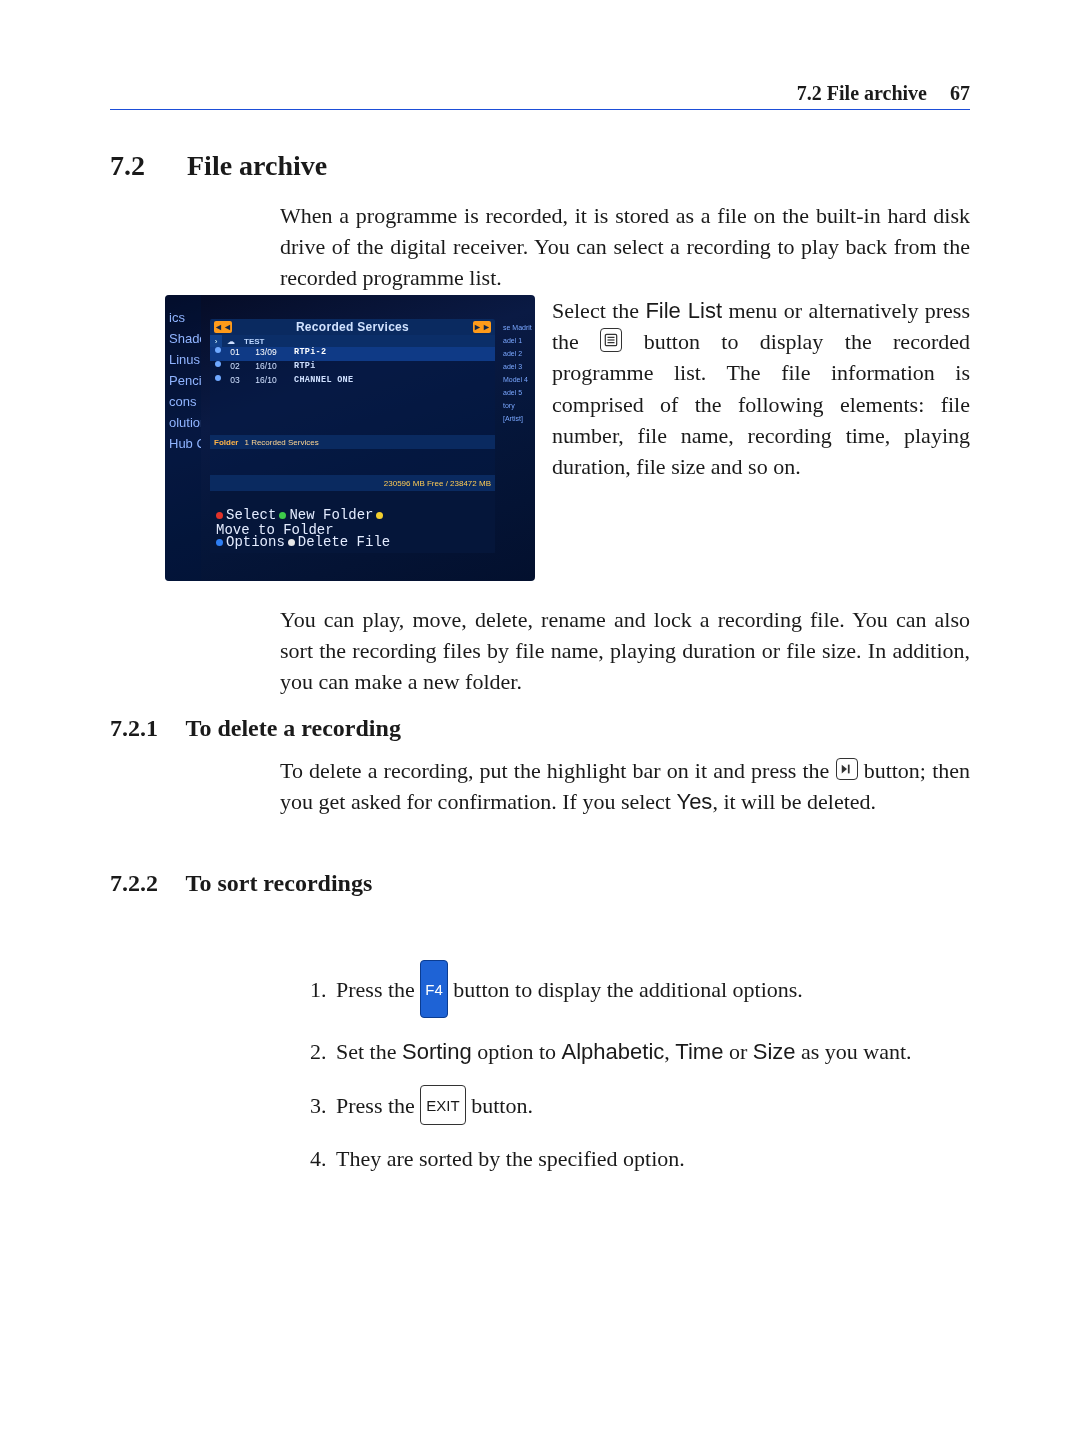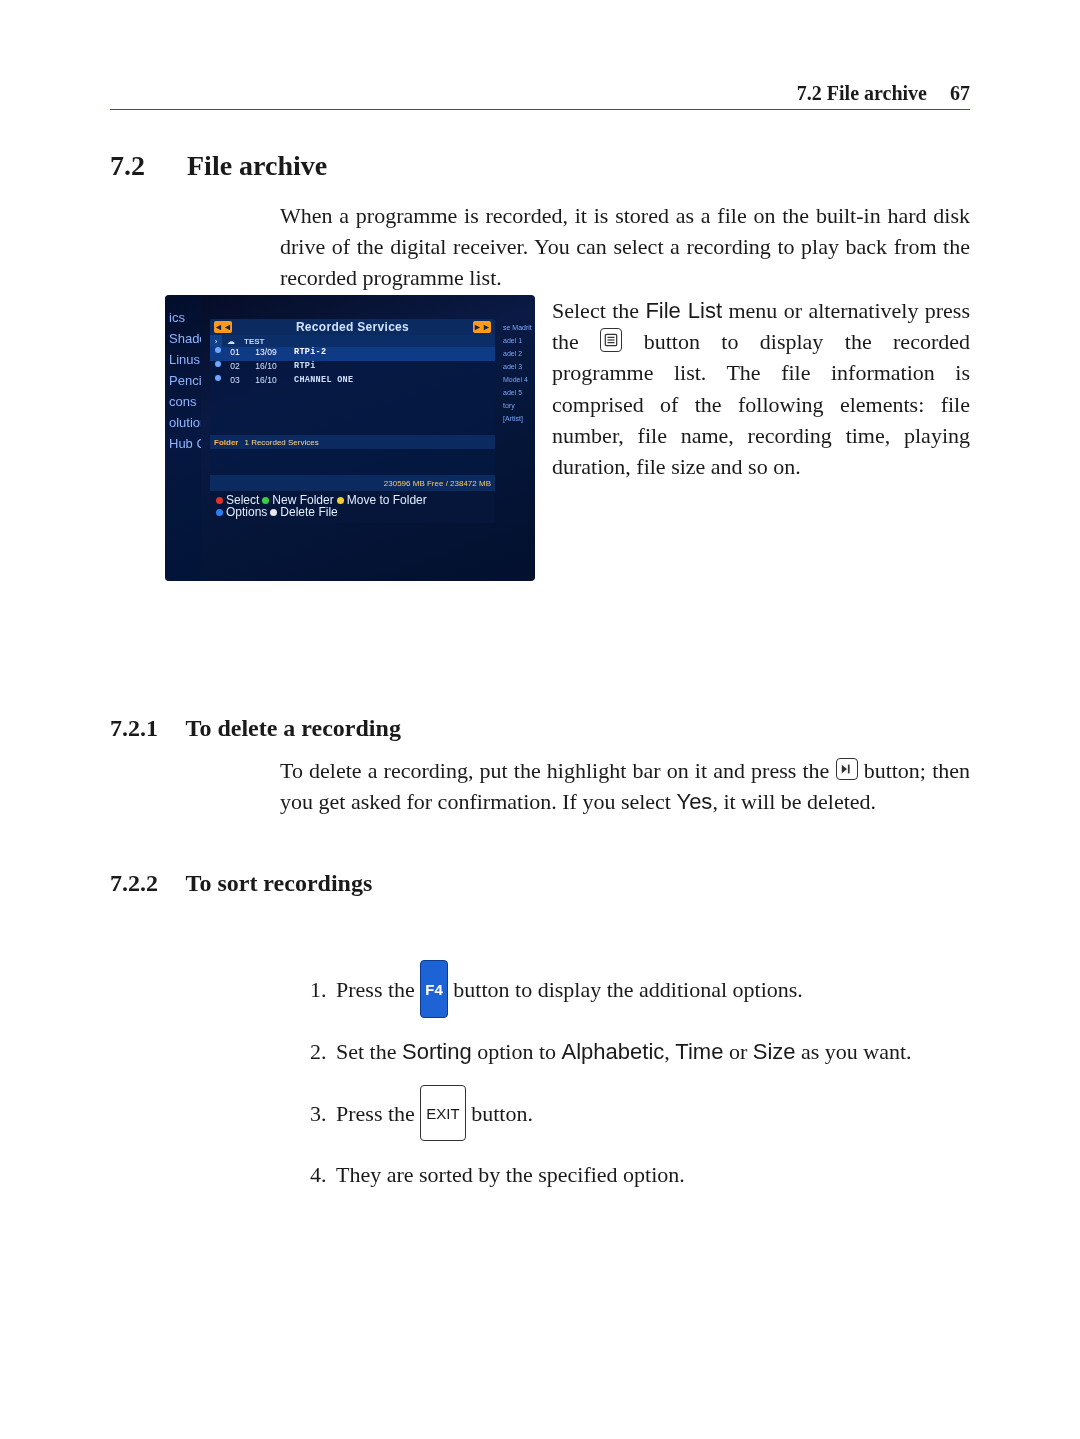--- a/index.html
+++ b/index.html
@@ -106,29 +106,29 @@
   }
   .steps .step { margin-bottom: 18px; text-align: justify; }
   .steps .n { display: inline-block; width: 26px; }
   .sans { font-family: Arial, Helvetica, sans-serif; }
   .keybox {
     display: inline-flex;
     align-items: center;
     justify-content: center;
     border: 1.5px solid #333;
     border-radius: 4px;
-    padding: 16px 5px;
+    padding: 8px 5px;
     height: 22px;
     font-family: Arial, Helvetica, sans-serif;
     font-size: 15px;
     vertical-align: 2px;
     background: #fff;
     line-height: 1;
   }
-  .keybox.f4 { background: #1e63d6; color: #fff; border-color: #0b3c91; font-weight: 700; padding: 17px 4px; }
+  .keybox.f4 { background: #1e63d6; color: #fff; border-color: #0b3c91; font-weight: 400; padding: 17px 4px; }
   .keybox.icon svg { width: 14px; height: 14px; display: block; }
   .keybox.play svg { width: 14px; height: 14px; display: block; }
   .keybox.play { padding: 0 3px; height: 20px; }
   .keybox.icon { padding: 0 3px; height: 22px; }
 
   
   .tv {
     width: 370px;
     height: 286px;
     background: linear-gradient(160deg, #050b24 0%, #0a1a44 35%, #05163a 60%, #03102e 100%);
@@ -201,24 +201,25 @@
   }
   .tv .folderbar .f1 { color:#ffb347; font-weight:bold; }
   .tv .folderbar .f2 { color:#ffd693; }
   .tv .gap { height: 26px; }
   .tv .stat {
     height: 16px; background:#0a2a60; color:#ffcc55;
     font-size:8px; display:flex; justify-content:flex-end; align-items:center;
     padding-right:4px;
   }
   .tv .legend {
-    padding: 3px 6px 5px 6px;
+    padding: 18px 6px 5px 6px;
     background: rgba(6,22,58,0.85);
-    font-size: 12px; line-height: 12px;
+    font-size: 14px; line-height: 12px;
     color: #e4ecff;
+    font-family: Liberation Mono, monospace;
   }
   .tv .legend .lrow { display:flex; align-items:center; flex-wrap:wrap; gap:3px; }
   .tv .ldot { width:7px; height:7px; border-radius:50%; display:inline-block; }
   .tv .ldot.red{background:#e1332a;} .tv .ldot.green{background:#3ecb4a;}
   .tv .ldot.yellow{background:#f3cf2e;} .tv .ldot.blue{background:#2e7ef3;}
   .tv .ldot.white{background:#e8e8e8;}
   .h3-row .num { display:inline-block; width: 70px; }
 </style>
 </head>
 <body>
@@ -320,20 +321,21 @@
     <span>Select the </span><span class="sans">File List</span><span> menu or alternatively press the </span><span class="keybox icon">
         <svg viewBox="0 0 16 16">
           <rect x="1.5" y="1.5" width="13" height="13" rx="1.5" fill="none" stroke="#333" stroke-width="1.4"></rect>
           <line x1="4" y1="5" x2="12" y2="5" stroke="#333" stroke-width="1.4"></line>
           <line x1="4" y1="8" x2="12" y2="8" stroke="#333" stroke-width="1.4"></line>
           <line x1="4" y1="11" x2="12" y2="11" stroke="#333" stroke-width="1.4"></line>
         </svg>
       </span><span> button to display the recorded programme list. The file information is comprised of the following elements: file number, file name, recording time, playing duration, file size and so on.</span>
   </div>
 
+  <div class="after-fig">You can play, move, delete, rename and lock a recording file. You can also sort the recording files by file name, playing duration or file size. In addition, you can make a new folder.</div>
 
   <div class="h3-row" id="h721">
     <span class="num">7.2.1</span>
     <span>To delete a recording</span>
   </div>
   <div id="p721">
     <span>To delete a recording, put the highlight bar on it and press the </span><span class="keybox play">
         <svg viewBox="0 0 16 16">
           <polygon points="2,3 8,8 2,13" fill="#333"></polygon>
           <rect x="9" y="3" width="2" height="10" fill="#333"></rect>

